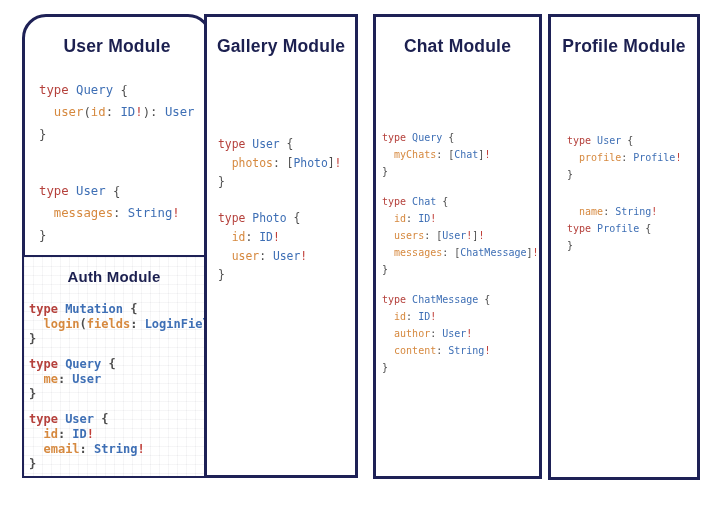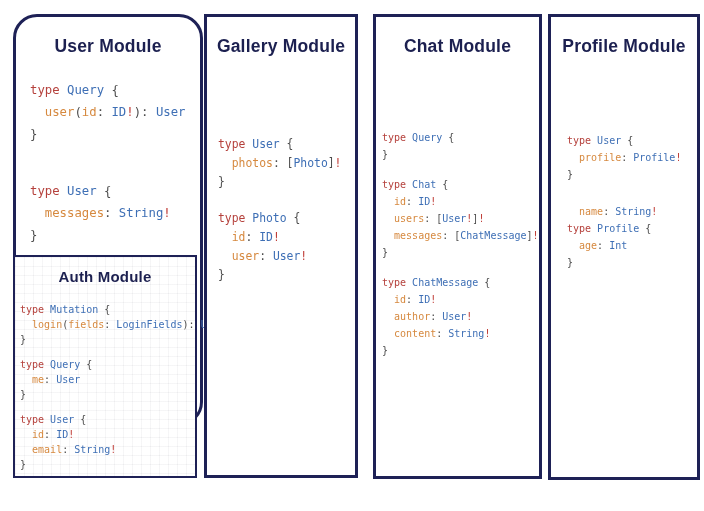--- a/index.html
+++ b/index.html
@@ -14,21 +14,21 @@
     background:var(--c-background,#fff);
     font-family:"Liberation Sans",sans-serif;
     overflow:hidden;
   }
   .panel{
     position:absolute;
     top:14px;
     background:#fff;
     border:3px solid var(--c-border,#1e2156);
   }
-  #panel-user{left:13px;width:190px;height:412px;border-radius:24px;}
+  #panel-user{left:22px;width:190px;height:412px;border-radius:24px;}
   #panel-gallery{left:204px;width:154px;height:464px;}
   #panel-chat{left:373px;width:169px;height:465px;}
   #panel-profile{left:548px;width:152px;height:466px;}
 
   .panel-title{
     margin-top:19px;
     text-align:center;
     font-weight:bold;
     font-size:17.5px;
     color:var(--c-title,#1c2050);
@@ -63,21 +63,21 @@
     left:-3px;top:238px;
     width:184px;height:223px;
     border:2px solid var(--c-border,#1e2156);
     background-color:#fff;
     background-image:
       linear-gradient(rgba(40,40,60,.045) 1px,transparent 1px),
       linear-gradient(90deg,rgba(40,40,60,.045) 1px,transparent 1px);
     background-size:9px 9px;
   }
   #auth-box .panel-title{font-size:15px;margin-top:11px;}
-  #auth-box .code{left:5px;top:45px;font-size:10px;line-height:15px;}
+  #auth-box .code{left:5px;top:45px;font-size:12px;line-height:15px;font-weight:bold;}
   #auth-box .code .code-block + .code-block{margin-top:10px;}
 </style>
 </head>
 <body>
 
 <div class="panel" id="panel-user">
   <div class="panel-title">User Module</div>
   <div class="code">
       <div class="code-block">
         <div class="code-line"><span class="tok-kw">type </span><span class="tok-ty">Query </span><span class="tok-pu">{</span></div>
@@ -128,20 +128,21 @@
         <div class="code-line"><span class="tok-pu">}</span></div>
       </div>
     </div>
 </div>
 
 <div class="panel" id="panel-chat">
   <div class="panel-title">Chat Module</div>
   <div class="code">
       <div class="code-block">
         <div class="code-line"><span class="tok-kw">type </span><span class="tok-ty">Query </span><span class="tok-pu">{</span></div>
+        <div class="code-line"><span class="tok-pu">  </span><span class="tok-fd">myChats</span><span class="tok-pu">: [</span><span class="tok-ty">Chat</span><span class="tok-pu">]</span><span class="tok-bg">!</span></div>
         <div class="code-line"><span class="tok-pu">}</span></div>
       </div>
       <div class="code-block">
         <div class="code-line"><span class="tok-kw">type </span><span class="tok-ty">Chat </span><span class="tok-pu">{</span></div>
         <div class="code-line"><span class="tok-pu">  </span><span class="tok-fd">id</span><span class="tok-pu">: </span><span class="tok-ty">ID</span><span class="tok-bg">!</span></div>
         <div class="code-line"><span class="tok-pu">  </span><span class="tok-fd">users</span><span class="tok-pu">: [</span><span class="tok-ty">User</span><span class="tok-bg">!</span><span class="tok-pu">]</span><span class="tok-bg">!</span></div>
         <div class="code-line"><span class="tok-pu">  </span><span class="tok-fd">messages</span><span class="tok-pu">: [</span><span class="tok-ty">ChatMessage</span><span class="tok-pu">]</span><span class="tok-bg">!</span></div>
         <div class="code-line"><span class="tok-pu">}</span></div>
       </div>
       <div class="code-block">
@@ -158,17 +159,16 @@
   <div class="panel-title">Profile Module</div>
   <div class="code">
       <div class="code-block">
         <div class="code-line"><span class="tok-kw">type </span><span class="tok-ty">User </span><span class="tok-pu">{</span></div>
         <div class="code-line"><span class="tok-pu">  </span><span class="tok-fd">profile</span><span class="tok-pu">: </span><span class="tok-ty">Profile</span><span class="tok-bg">!</span></div>
         <div class="code-line"><span class="tok-pu">}</span></div>
       </div>
       <div class="code-block">
         <div class="code-line"><span class="tok-pu">  </span><span class="tok-fd">name</span><span class="tok-pu">: </span><span class="tok-ty">String</span><span class="tok-bg">!</span></div>
         <div class="code-line"><span class="tok-kw">type </span><span class="tok-ty">Profile </span><span class="tok-pu">{</span></div>
-        <div class="code-line"><span class="tok-pu">  </span><span class="tok-fd">age</span><span class="tok-pu">: </span><span class="tok-ty">Int</span></div>
         <div class="code-line"><span class="tok-pu">}</span></div>
       </div>
     </div>
 </div>
 
 </body></html>

